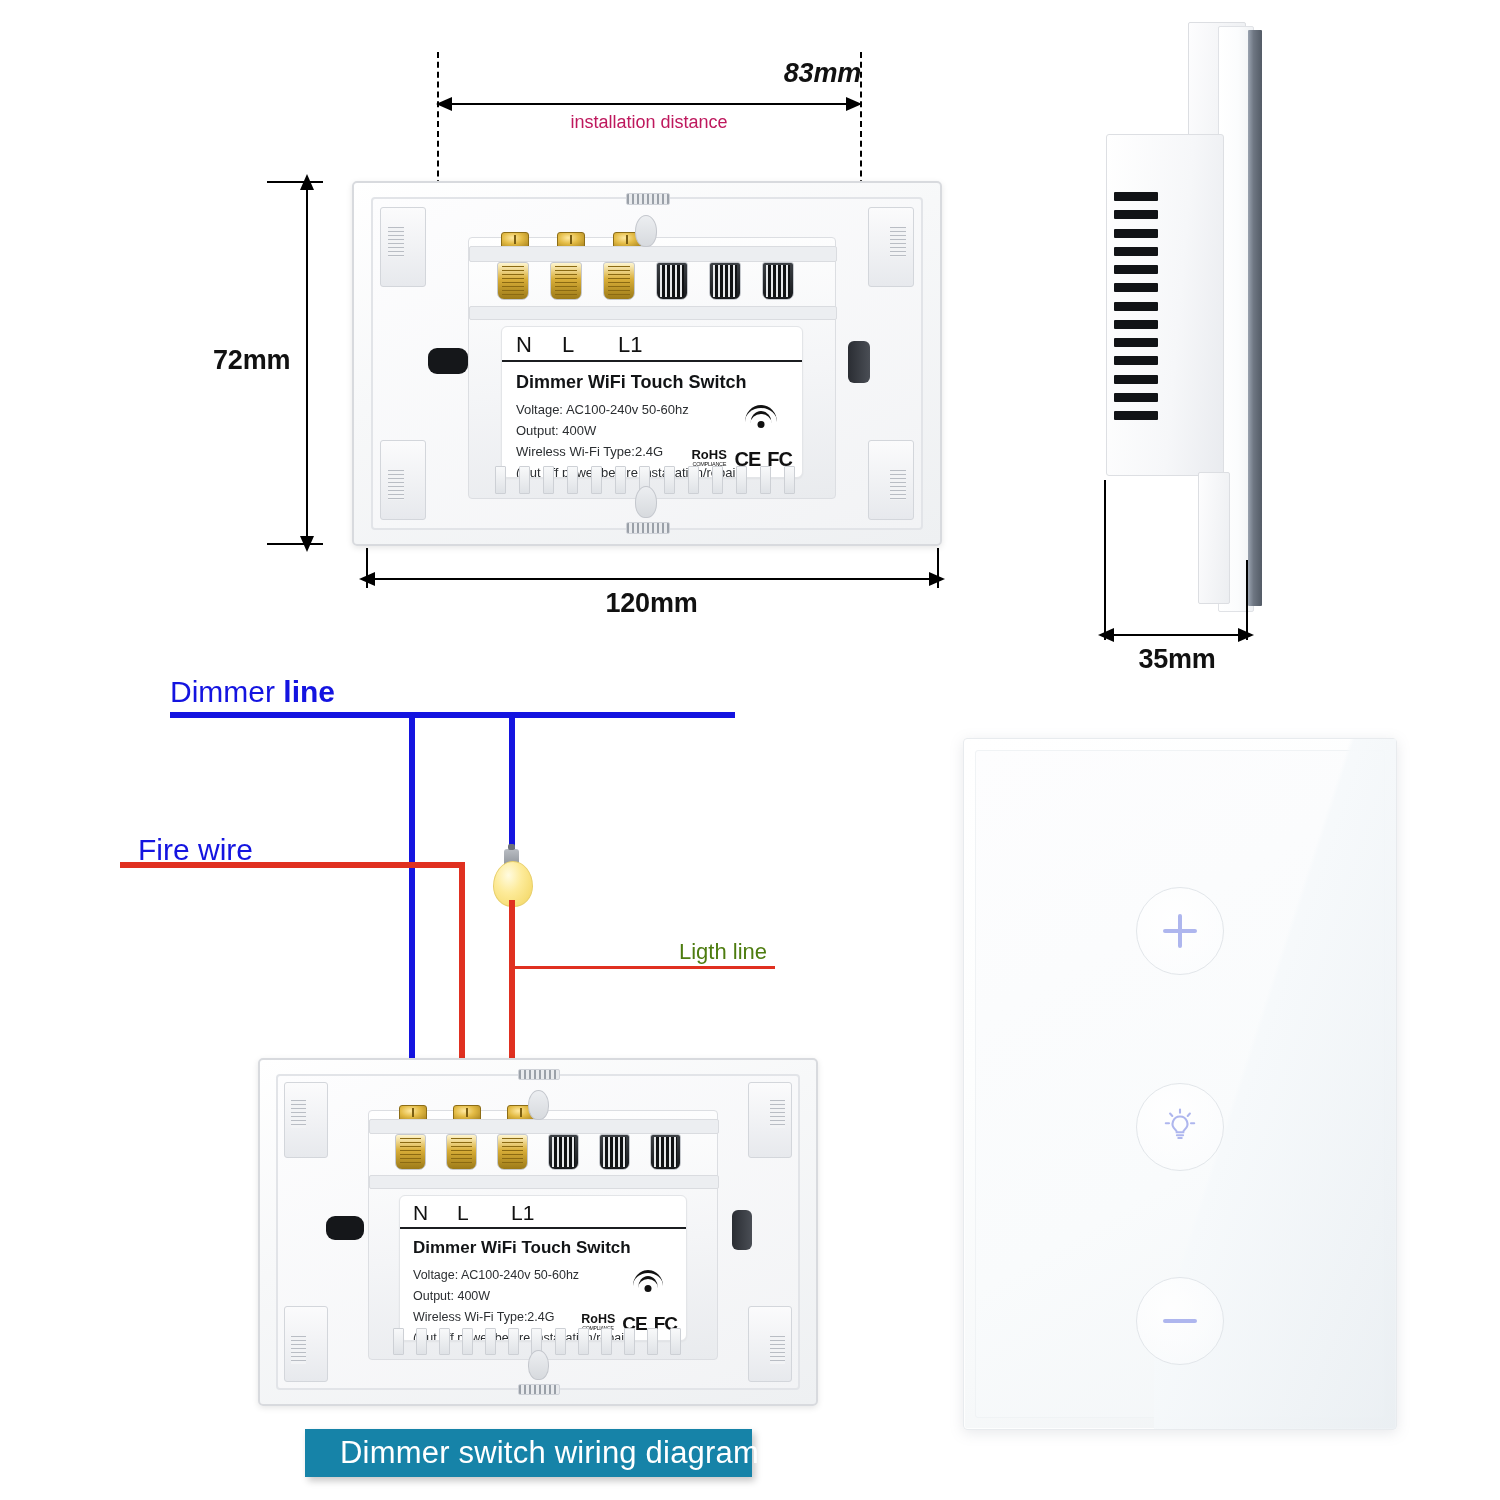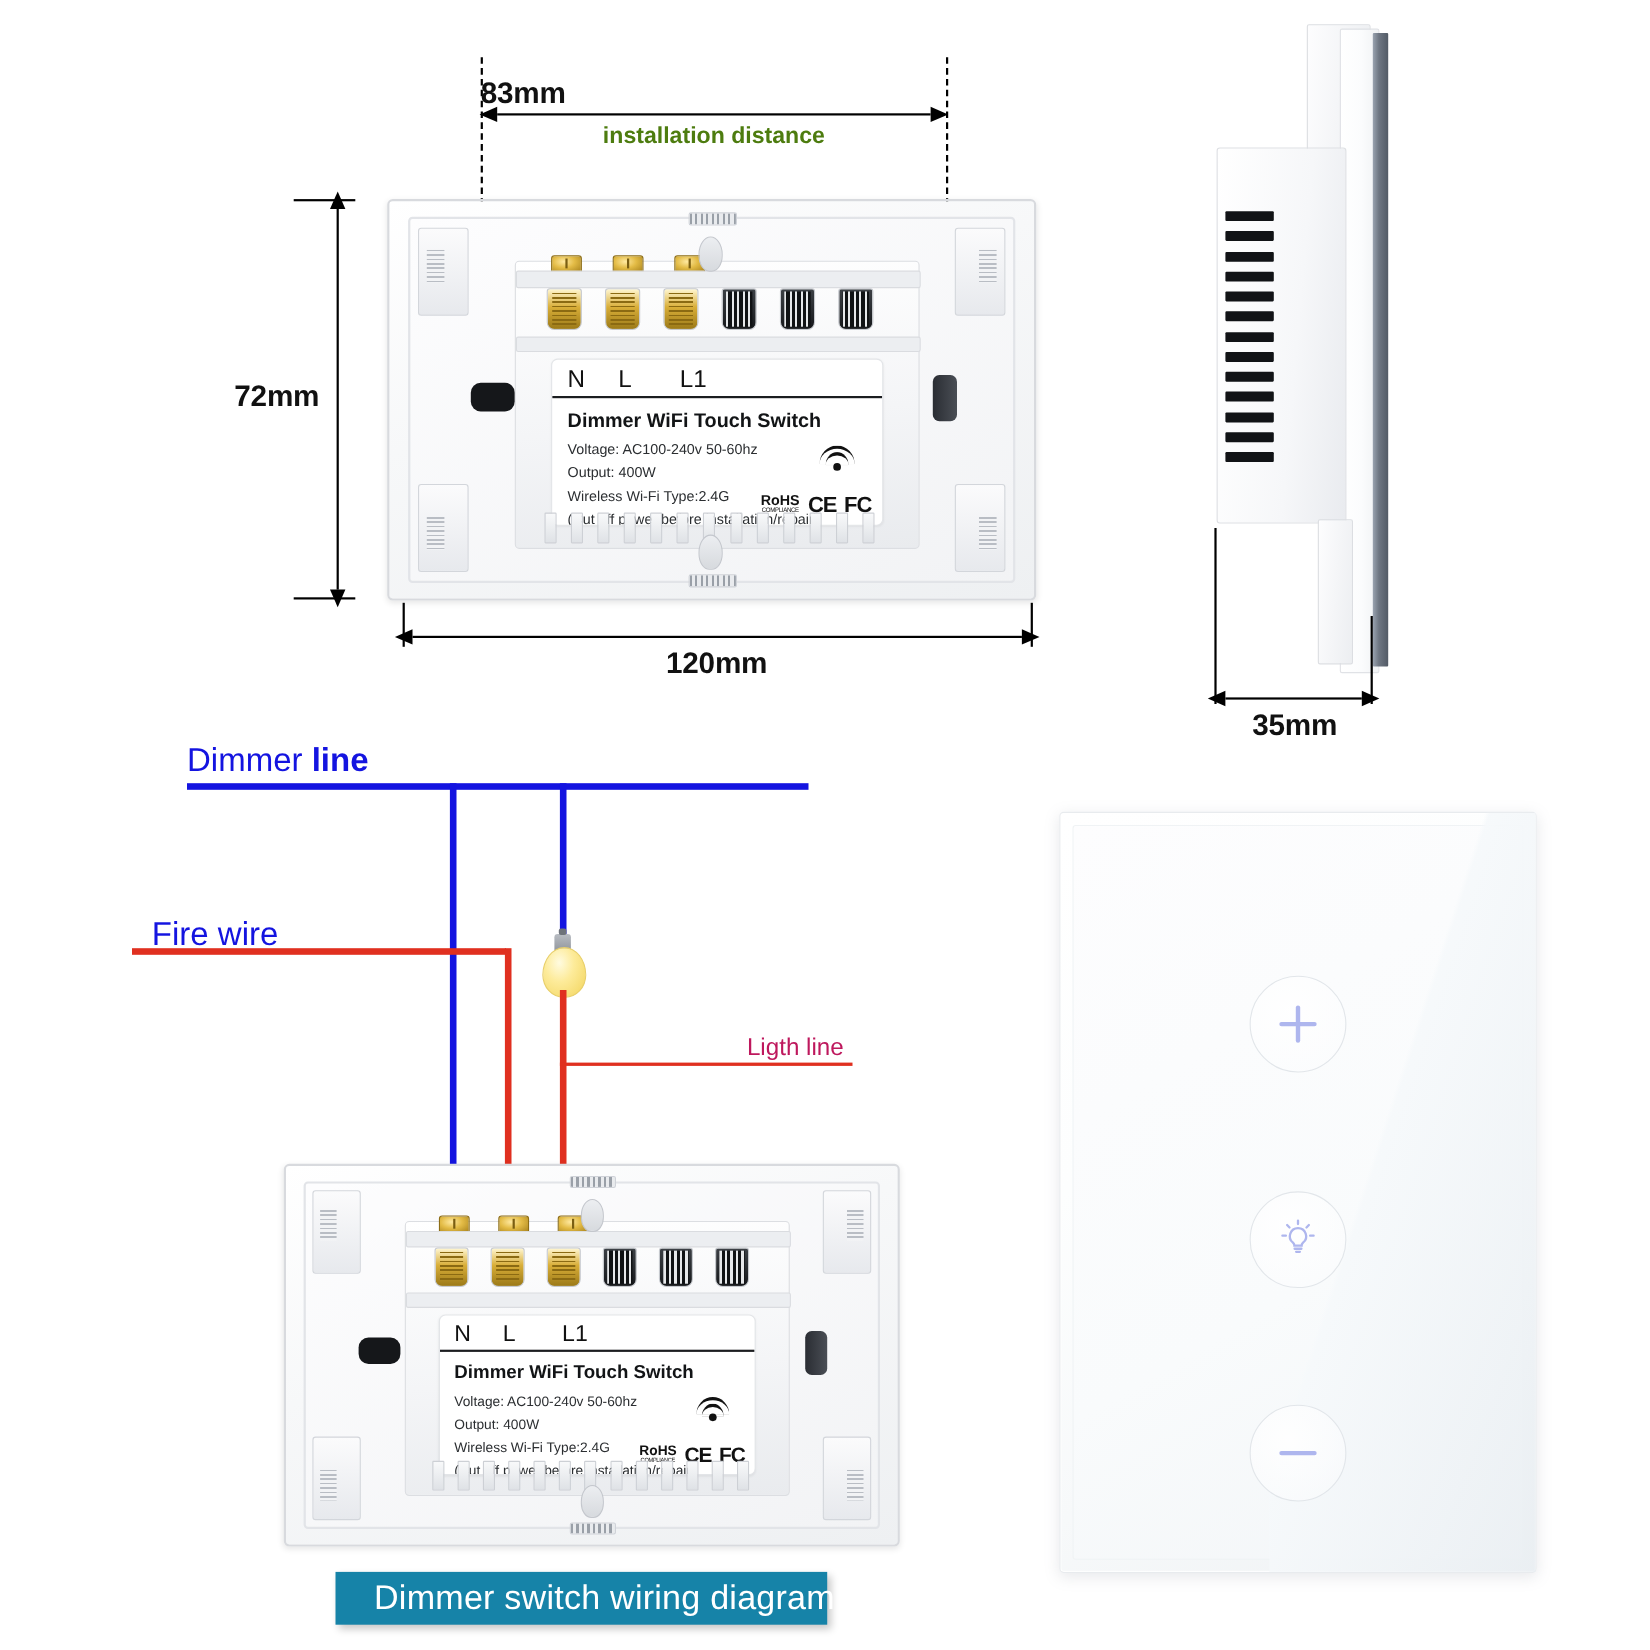--- a/index.html
+++ b/index.html
@@ -3,21 +3,21 @@
 <meta charset="utf-8">
 <title>Dimmer WiFi Touch Switch — Dimensions &amp; Wiring Diagram</title>
 <style>
   html,body{margin:0;padding:0;background:#ffffff;}
   body{width:1500px;height:1500px;position:relative;overflow:hidden;
        font-family:"Liberation Sans","DejaVu Sans",sans-serif;}
   .abs{position:absolute;}
 
   
   .dim-text{font-size:27px;font-weight:700;color:#111;white-space:nowrap;letter-spacing:-0.2px;}
-  .dim-sub{font-size:21px;font-weight:700;color:#4d7c0f;white-space:nowrap;}
+  .dim-sub{font-size:18px;font-weight:400;color:#be185d;white-space:nowrap;}
 
   
   .dash-v{border-left:2px dashed #000;width:0;}
   .solid-h{background:#000;height:2px;}
   .solid-v{background:#000;width:2px;}
   .arrow-line-h{height:2px;background:#000;}
   .ar{position:absolute;width:0;height:0;}
   .ar-l{border-top:7px solid transparent;border-bottom:7px solid transparent;border-right:16px solid #000;}
   .ar-r{border-top:7px solid transparent;border-bottom:7px solid transparent;border-left:16px solid #000;}
   .ar-u{border-left:7px solid transparent;border-right:7px solid transparent;border-bottom:16px solid #000;}
@@ -109,21 +109,21 @@
     border:1px solid #dddfe3;border-radius:3px;}
   .sv-vents{position:absolute;display:flex;flex-direction:column;justify-content:space-between;}
   .sv-vent{background:#111316;border-radius:1px;}
   .sv-tab{position:absolute;background:linear-gradient(95deg,#fdfdfe,#eceef1);border:1px solid #dcdee2;border-radius:2px;}
 
   
   .wire-blue{background:#1414e0;position:absolute;}
   .wire-red{background:#e03020;position:absolute;}
   .wire-lbl-blue{color:#1414e0;font-size:30px;white-space:nowrap;}
   .wire-lbl-blue .b{font-weight:700;}
-  .wire-lbl-red{color:#be185d;font-size:22px;white-space:nowrap;}
+  .wire-lbl-red{color:#4d7c0f;font-size:22px;white-space:nowrap;}
 
   .bulb{position:absolute;}
   .bulb-glass{position:absolute;width:38px;height:44px;left:0;top:14px;
     background:radial-gradient(ellipse at 38% 30%,#fffbe0 0%,#fdeb9a 40%,#f2d45c 100%);
     border:1px solid #e8cf6a;border-radius:50% 50% 48% 48%/55% 55% 45% 45%;}
   .bulb-cap{position:absolute;width:15px;height:17px;left:11px;top:2px;
     background:linear-gradient(180deg,#b9bdc3,#8e939a);border-radius:3px 3px 2px 2px;}
   .bulb-cap::after{content:"";position:absolute;left:4px;top:-5px;width:7px;height:6px;
     background:#6e737a;border-radius:2px;}
 
@@ -151,21 +151,21 @@
   .ic-plus::before{width:34px;height:4px;left:-17px;top:-2px;}
   .ic-plus::after{width:4px;height:34px;left:-2px;top:-17px;}
   .ic-minus::before{width:34px;height:4px;left:-17px;top:-2px;}
 </style>
 </head>
 <body>
 
 <div class="abs dash-v" style="left:437px;top:52px;height:312px;"></div>
 <div class="abs dash-v" style="left:860px;top:52px;height:312px;"></div>
 
-<div class="abs" style="left:437px;top:70px;width:424px;text-align:left;">
+<div class="abs" style="left:437px;top:58px;width:424px;text-align:right;font-style:italic;">
   <span class="dim-text">83mm</span>
 </div>
 <div class="abs arrow-line-h" style="left:452px;top:103px;width:394px;">
   <div class="ar ar-l" style="left:-16px;top:-6px;"></div>
   <div class="ar ar-r" style="right:-16px;top:-6px;"></div>
 </div>
 <div class="abs" style="left:437px;top:112px;width:424px;text-align:center;">
   <span class="dim-sub">installation distance</span>
 </div>
 

